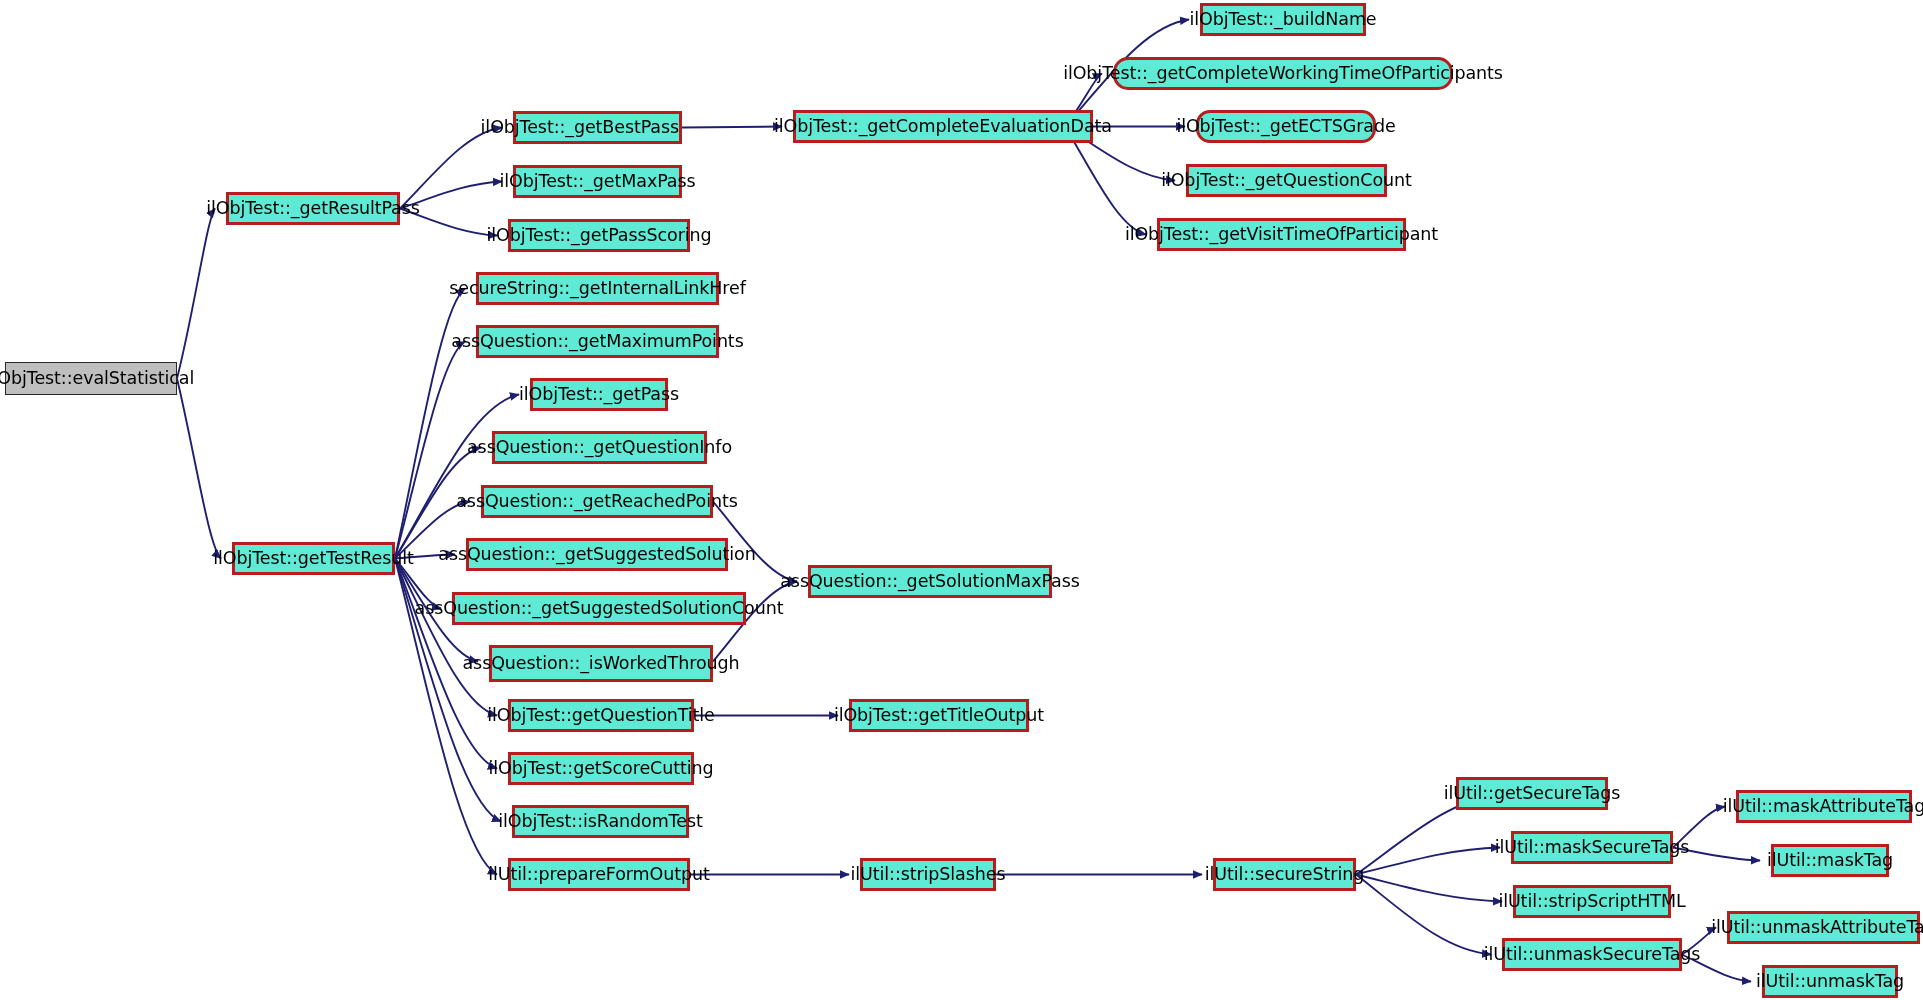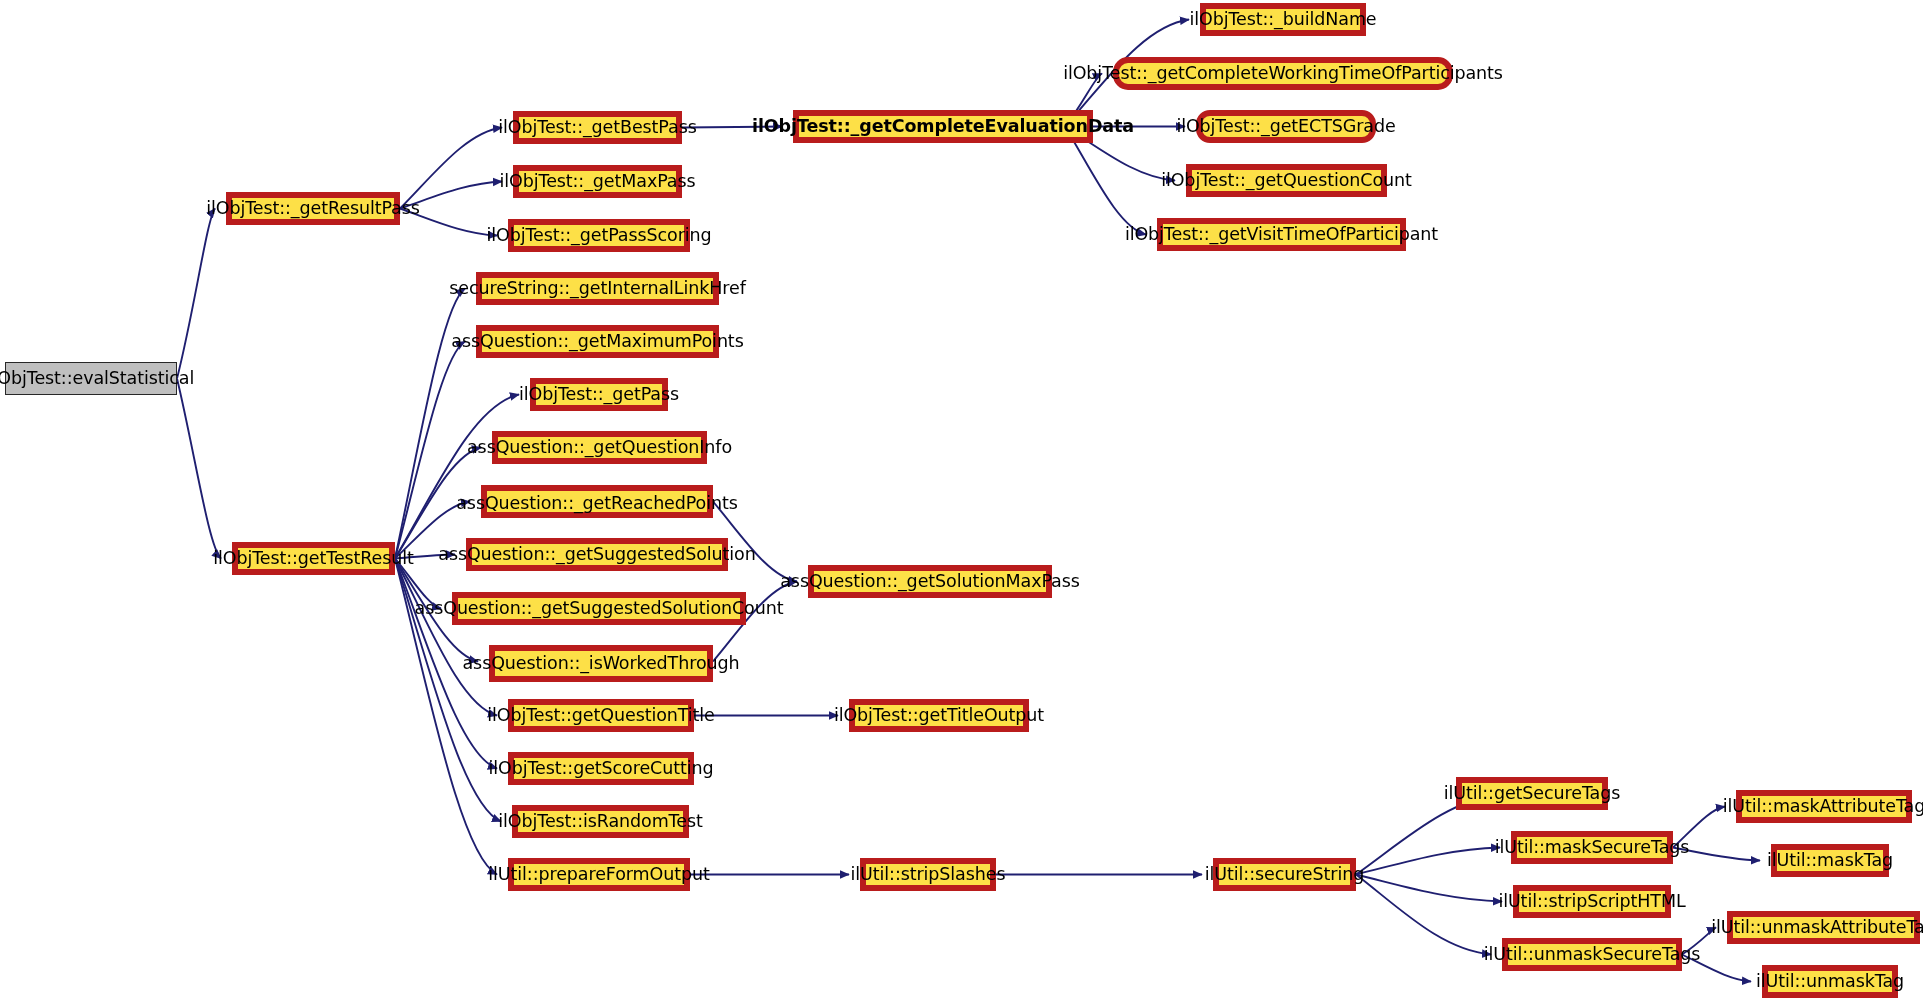--- a/index.html
+++ b/index.html
@@ -8,22 +8,22 @@
     width:1923px;height:1000px;
     background:#ffffff;
     font-family:"DejaVu Sans","Liberation Sans",sans-serif;
     overflow:hidden;
   }
   #edges{position:absolute;left:0;top:0;width:1923px;height:1000px;pointer-events:none;}
   .node{
     position:absolute;
     box-sizing:border-box;
     display:flex;align-items:center;justify-content:center;
-    border:6px solid #b91c1c;
-    background:#fde047;
+    border:3px solid #b91c1c;
+    background:#5eead4;
     color:#000000;
     font-size:17.5px;
     line-height:1;
     white-space:nowrap;
     letter-spacing:-0.1px;
     z-index:5;
   }
   .node.root{
     background:#bfbfbf;
     border:1px solid #282828;
@@ -82,30 +82,30 @@
   <div id="node-layer">
       <div class="node root" style="left: 5px; top: 362px; width: 172px; height: 33px;">
         <span class="lbl">ilObjTest::evalStatistical</span>
       </div>
       <div class="node" style="left: 226px; top: 192px; width: 174px; height: 33px;">
         <span class="lbl">ilObjTest::_getResultPass</span>
       </div>
       <div class="node" style="left: 232px; top: 542px; width: 163px; height: 33px;">
         <span class="lbl">ilObjTest::getTestResult</span>
       </div>
-      <div class="node" style="left: 513px; top: 111px; width: 169px; height: 33px;">
+      <div class="node" style="left: 513px; top: 111px; width: 169px; height: 33px; justify-content: flex-end;">
         <span class="lbl">ilObjTest::_getBestPass</span>
       </div>
       <div class="node" style="left: 513px; top: 165px; width: 169px; height: 33px;">
         <span class="lbl">ilObjTest::_getMaxPass</span>
       </div>
       <div class="node" style="left: 508px; top: 219px; width: 182px; height: 33px;">
         <span class="lbl">ilObjTest::_getPassScoring</span>
       </div>
-      <div class="node" style="left: 793px; top: 110px; width: 300px; height: 33px; font-weight: bold;">
+      <div class="node" style="left: 793px; top: 110px; width: 300px; height: 33px;">
         <span class="lbl">ilObjTest::_getCompleteEvaluationData</span>
       </div>
       <div class="node" style="left: 1200px; top: 3px; width: 166px; height: 33px;">
         <span class="lbl">ilObjTest::_buildName</span>
       </div>
       <div class="node" style="left: 1113px; top: 57px; width: 340px; height: 33px; border-radius: 15px;">
         <span class="lbl">ilObjTest::_getCompleteWorkingTimeOfParticipants</span>
       </div>
       <div class="node" style="left: 1196px; top: 110px; width: 180px; height: 33px; border-radius: 14px;">
         <span class="lbl">ilObjTest::_getECTSGrade</span>
@@ -121,21 +121,21 @@
       </div>
       <div class="node" style="left: 476px; top: 325px; width: 243px; height: 33px;">
         <span class="lbl">assQuestion::_getMaximumPoints</span>
       </div>
       <div class="node" style="left: 530px; top: 378px; width: 138px; height: 33px;">
         <span class="lbl">ilObjTest::_getPass</span>
       </div>
       <div class="node" style="left: 492px; top: 431px; width: 215px; height: 33px;">
         <span class="lbl">assQuestion::_getQuestionInfo</span>
       </div>
-      <div class="node" style="left: 481px; top: 485px; width: 232px; height: 33px; align-items: flex-end;">
+      <div class="node" style="left: 481px; top: 485px; width: 232px; height: 33px;">
         <span class="lbl">assQuestion::_getReachedPoints</span>
       </div>
       <div class="node" style="left: 466px; top: 538px; width: 262px; height: 33px;">
         <span class="lbl">assQuestion::_getSuggestedSolution</span>
       </div>
       <div class="node" style="left: 452px; top: 592px; width: 294px; height: 33px;">
         <span class="lbl">assQuestion::_getSuggestedSolutionCount</span>
       </div>
       <div class="node" style="left: 489px; top: 645px; width: 224px; height: 37px;">
         <span class="lbl">assQuestion::_isWorkedThrough</span>

